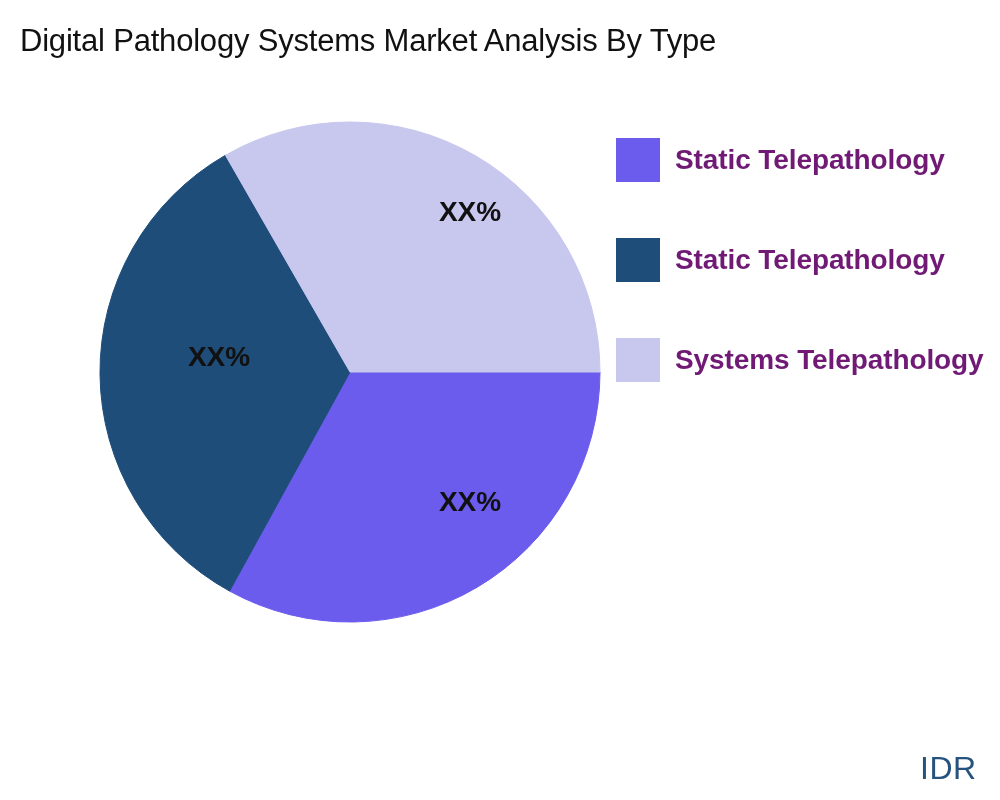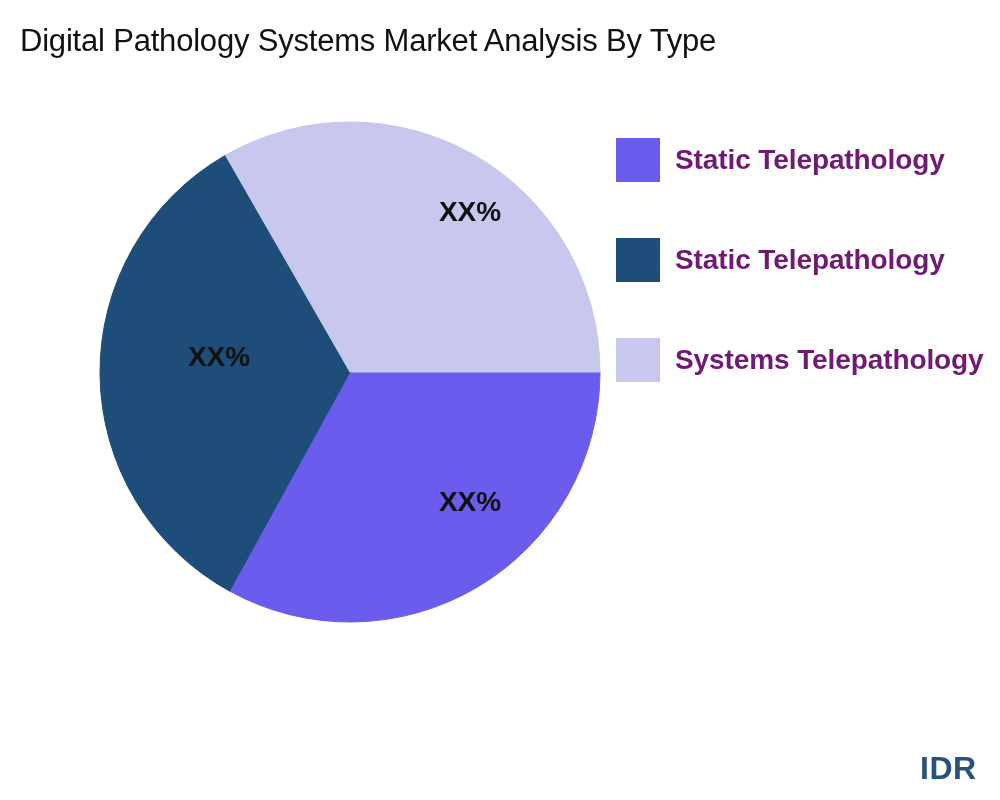--- a/index.html
+++ b/index.html
@@ -77,21 +77,21 @@
     color: #701a75;
     letter-spacing: -0.1px;
   }
 
   
   #watermark {
     position: absolute;
     left: 920px;
     top: 750px;
     font-size: 32px;
-    font-weight: bold;
+    font-weight: normal;
     color: #26537d;
     letter-spacing: 0.5px;
     white-space: nowrap;
   }
 </style>
 </head>
 <body style="background: rgb(255, 255, 255);">
 
 <div id="chart-title">Digital Pathology Systems Market Analysis By Type</div>
 

